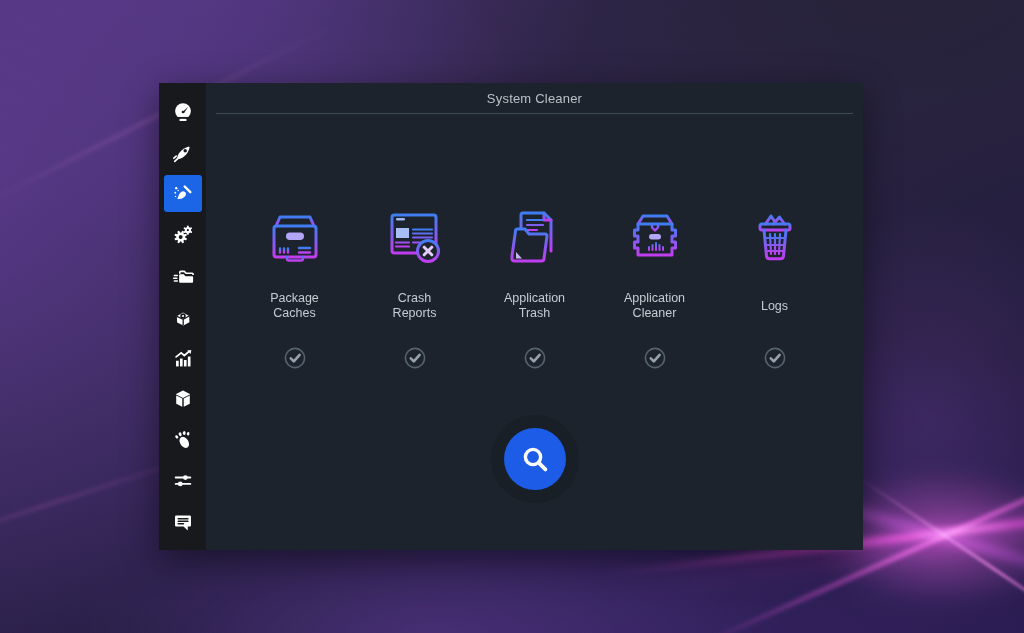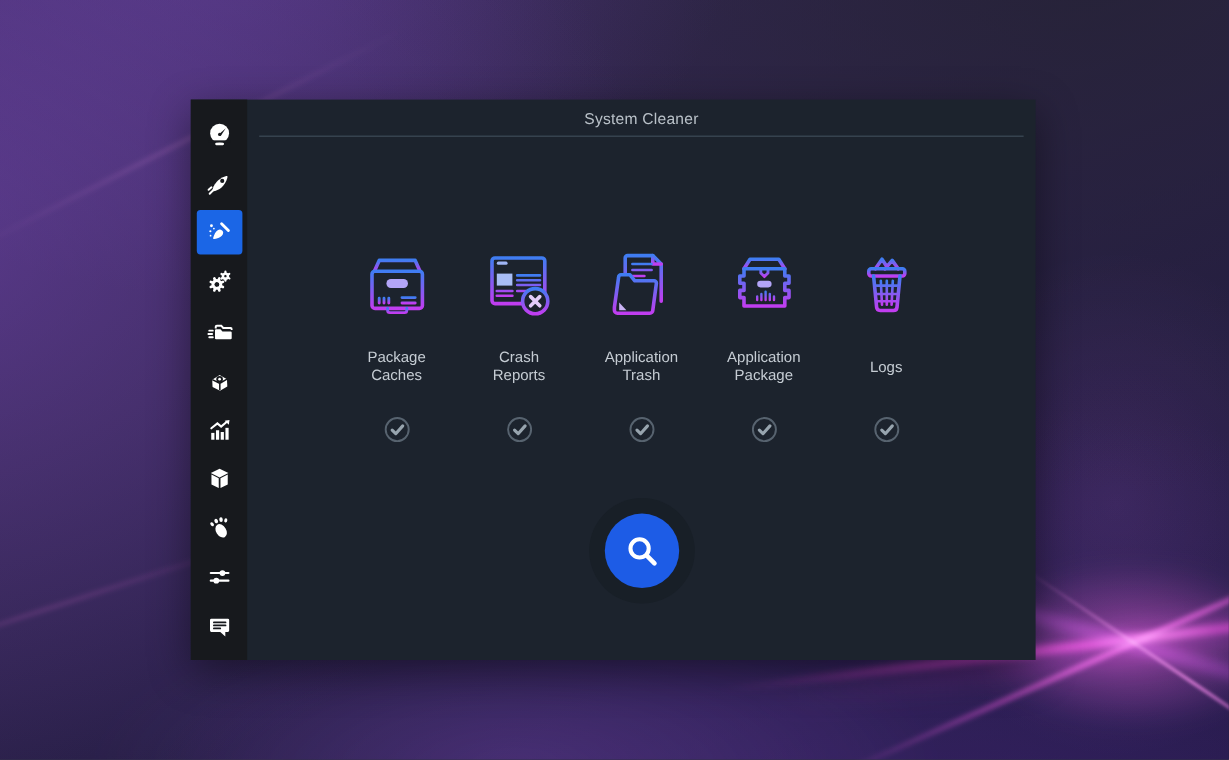--- a/index.html
+++ b/index.html
@@ -58,21 +58,21 @@
                background: none; border: none; cursor: pointer; }
   .side-item .box { width: 38px; height: 37px; border-radius: 3px; display: flex;
                     align-items: center; justify-content: center; }
   .side-item svg { width: 22px; height: 22px; display: block; }
 
   .content { flex: 1; display: flex; flex-direction: column; min-width: 0; }
   .titlebar { height: 30px; display: flex; align-items: center; justify-content: center; }
   .page-title { color: #b9c1c8; font-size: 13px; font-weight: 400; letter-spacing: .2px; }
   .separator { height: 1px; background: #3e4b57; margin: 0 10px; }
 
-  .categories { display: flex; justify-content: center; gap: 16px; margin-top: 91px; }
+  .categories { display: flex; justify-content: center; gap: 34px; margin-top: 91px; }
   .category { width: 86px; display: flex; flex-direction: column; align-items: center; }
   .cat-icon { height: 64px; display: flex; align-items: center; justify-content: center; }
   .cat-icon svg { width: 66px; height: 64px; display: block; }
   .cat-label { margin-top: 22px; height: 30px; width: 80px; display: flex; align-items: center;
                justify-content: center; text-align: center; color: #c5ccd3; font-size: 12.5px;
                line-height: 15px; }
   .checkbox { margin-top: 26px; width: 22px; height: 22px; background: none; border: none;
               padding: 0; cursor: pointer; }
   .checkbox svg { width: 22px; height: 22px; display: block; }
 
@@ -325,21 +325,21 @@
                 <g stroke="url(#g4)" stroke-width="3" stroke-linecap="round" stroke-linejoin="round">
                   <path d="M15 19 L20 11 H44 L49 19"></path>
                   <path d="M26 14.5 h6 M36.5 14.5 h6" stroke-width="2.4"></path>
                   <path d="M15 19 H49 V25 H52.5 V31 H49 V37 H52.5 V43 H49 V50 H15 V43 H11.5 V37 H15 V31 H11.5 V25 H15 Z"></path>
                   <path d="M29 19 v3.5 l3 3 l3 -3 V19" stroke-width="2.4"></path>
                   <rect x="26" y="29" width="12" height="5.5" rx="2.75" fill="#b3a5f7" stroke="none"></rect>
                   <path d="M26 45 v-3 M29.5 45 v-5 M33 45 v-7 M36.5 45 v-5 M40 45 v-3" stroke-width="2"></path>
                 </g>
               </svg>
             </div>
-            <div class="cat-label">Application Package</div>
+            <div class="cat-label">Application Cleaner</div>
             <button class="checkbox">
               <svg viewBox="0 0 22 22" fill="none">
                 <circle cx="11" cy="11" r="9.6" stroke="#57636f" stroke-width="1.6"></circle>
                 <path d="M6.8 11.4 L9.8 14.4 L15.6 7.9" stroke="#97a4ae" stroke-width="2.6" stroke-linecap="round" stroke-linejoin="round"></path>
               </svg>
             </button>
           </div>
           <div class="category">
             <div class="cat-icon">
               <svg viewBox="0 0 64 64" fill="none">

